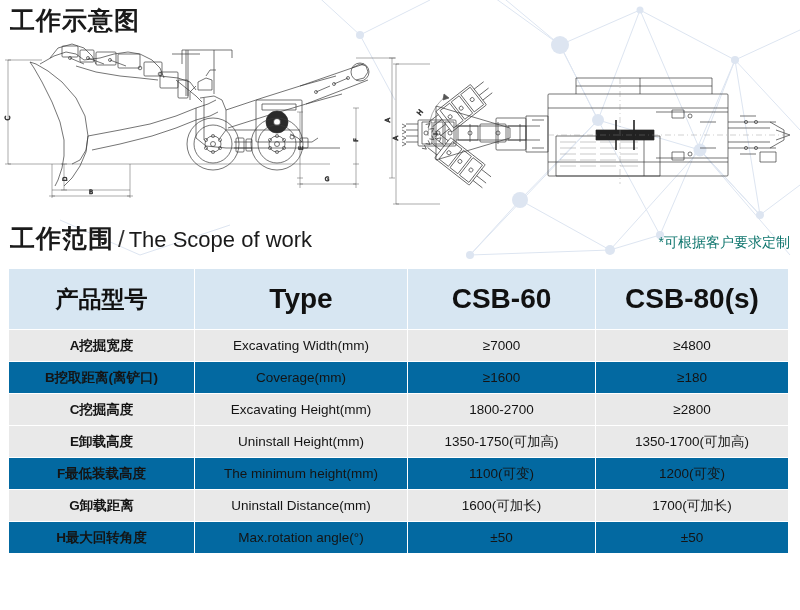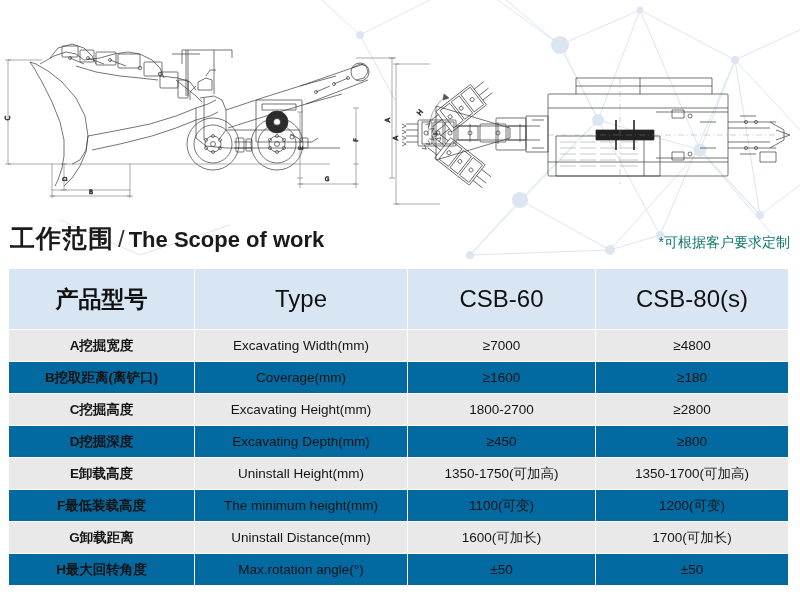--- a/index.html
+++ b/index.html
@@ -53,21 +53,21 @@
     letter-spacing: 1px;
   }
   .h-scope .slash {
     font-size: 24px;
     font-weight: 400;
     margin: 0 4px;
     color: #333;
   }
   .h-scope .en {
     font-size: 22px;
-    font-weight: 700;
+    font-weight: 400;
     letter-spacing: 0px;
   }
   .note {
     position: absolute;
     right: 10px;
     top: 234px;
     font-size: 14px;
     color: #0f766e;
     z-index: 3;
     white-space: nowrap;
@@ -102,22 +102,22 @@
     height: 60px;
     font-size: 23px;
     font-weight: bold;
     color: #111;
     text-align: center;
     vertical-align: middle;
     padding: 0 2px;
     margin-left: 21px;
   }
   #spec-table th.en-head {
-    font-weight: 400;
-    font-size: 24px;
+    font-weight: 700;
+    font-size: 28px;
   }
   #spec-table td {
     height: 31px;
     text-align: center;
     vertical-align: middle;
     font-size: 13.5px;
     color: #141414;
     padding: 0 20px;
     white-space: nowrap;
     overflow: hidden;
@@ -163,20 +163,21 @@
       <circle cx="640" cy="10" r="3.5"></circle>
       <circle cx="520" cy="200" r="8"></circle>
       <circle cx="610" cy="250" r="5"></circle>
       <circle cx="660" cy="235" r="4"></circle>
       <circle cx="760" cy="215" r="4"></circle>
       <circle cx="470" cy="255" r="4"></circle>
       <circle cx="360" cy="35" r="4"></circle>
     </g>
   </svg>
 
+  <div class="h-diagram">工作示意图</div>
 
   <svg id="drawing" viewBox="0 0 800 175" width="800" height="175">
     <g stroke="#3a3a3a" fill="none" stroke-width="0.7" stroke-linejoin="round">
 
       <g stroke="#555" stroke-width="0.5">
         <path d="M8 22 L8 126"></path>
         <path d="M5 22 L11 22 M5 126 L11 126"></path>
         <path d="M8 22 L42 22" stroke-dasharray="0"></path>
         <path d="M8 126 L330 126"></path>
       </g>
@@ -453,26 +454,20 @@
         <td class="en">Coverage(mm)</td>
         <td class="val">≥1600</td>
         <td class="val">≥180</td>
       </tr>
       <tr class="odd">
         <td class="label">C挖掘高度</td>
         <td class="en">Excavating Height(mm)</td>
         <td class="val">1800-2700</td>
         <td class="val">≥2800</td>
       </tr>
-      <tr class="even">
-        <td class="label">D挖掘深度</td>
-        <td class="en">Excavating Depth(mm)</td>
-        <td class="val">≥450</td>
-        <td class="val">≥800</td>
-      </tr>
       <tr class="odd">
         <td class="label">E卸载高度</td>
         <td class="en">Uninstall Height(mm)</td>
         <td class="val">1350-1750(可加高)</td>
         <td class="val">1350-1700(可加高)</td>
       </tr>
       <tr class="even">
         <td class="label">F最低装载高度</td>
         <td class="en">The minimum height(mm)</td>
         <td class="val">1100(可变)</td>

